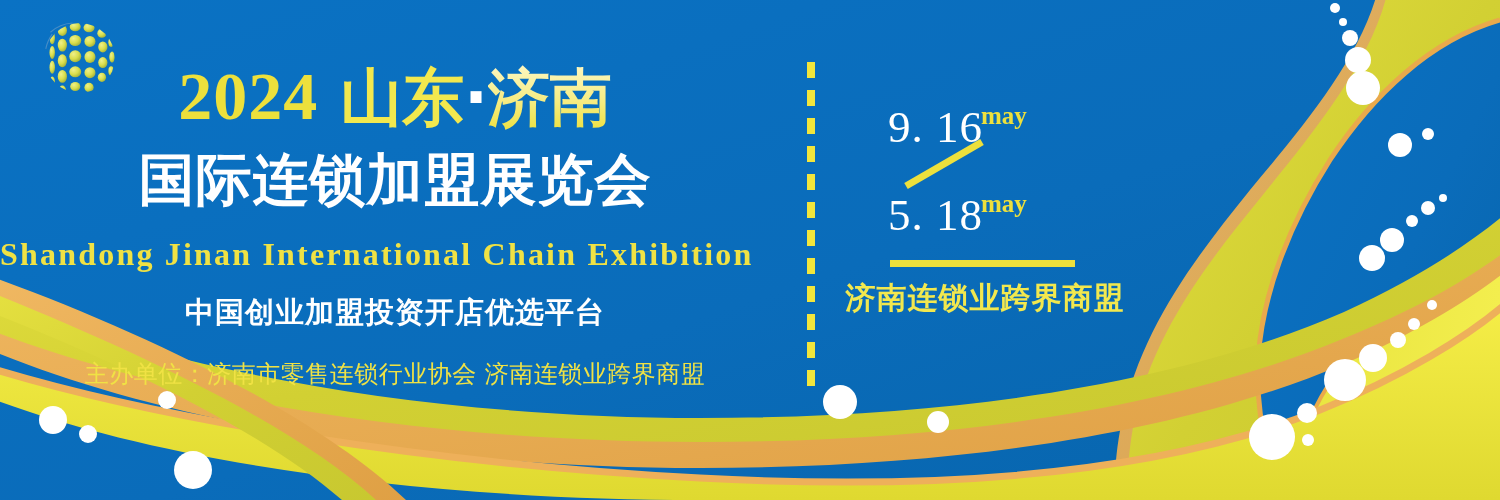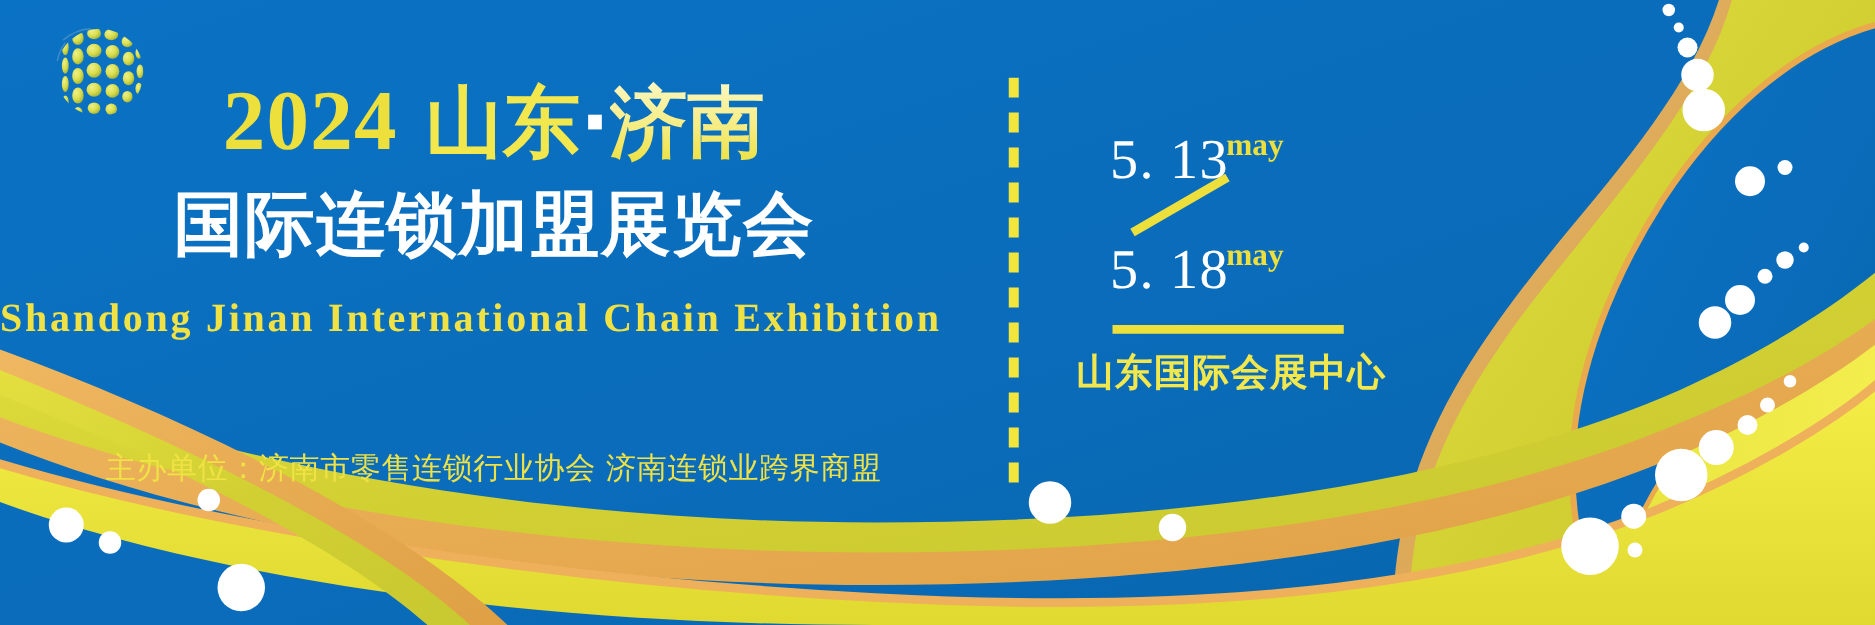--- a/index.html
+++ b/index.html
@@ -410,38 +410,39 @@
     <div class="title-row">
       <span class="t-year">2024</span><span class="t-city">山东</span><span class="t-dot">·</span><span class="t-city2">济南</span>
     </div>
 
     <div class="title-row2">
       <span class="t-main2">国际连锁加盟展览会</span>
     </div>
 
     <div class="subtitle-en">Shandong Jinan International Chain Exhibition</div>
 
+    <div class="slogan">中国创业加盟投资开店优选平台</div>
 
     <div class="organizer">主办单位：济南市零售连锁行业协会 济南连锁业跨界商盟</div>
   </div>
 
   <div class="divider"></div>
 
   <div class="date-block">
 
     <div class="date-line d1">
-      <span class="d-num">5. 13</span><span class="d-mon">may</span>
+      <span class="d-num">9. 16</span><span class="d-mon">may</span>
     </div>
 
     <svg class="slash" viewBox="0 0 88 52">
       <line x1="6" y1="48" x2="82" y2="4" stroke="#ede03c" stroke-width="7"></line>
     </svg>
 
     <div class="date-line d2">
       <span class="d-num">5. 18</span><span class="d-mon">may</span>
     </div>
 
     <div class="hline"></div>
 
-    <div class="venue">山东国际会展中心</div>
+    <div class="venue">济南连锁业跨界商盟</div>
   </div>
 
 </div>
 
 </body></html>

